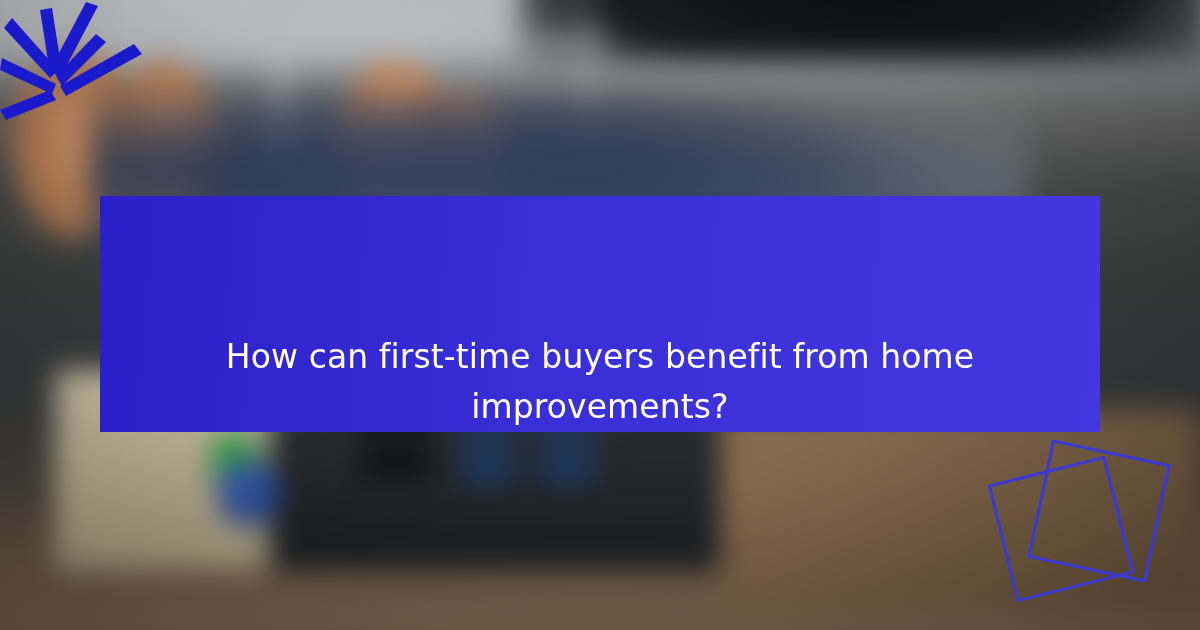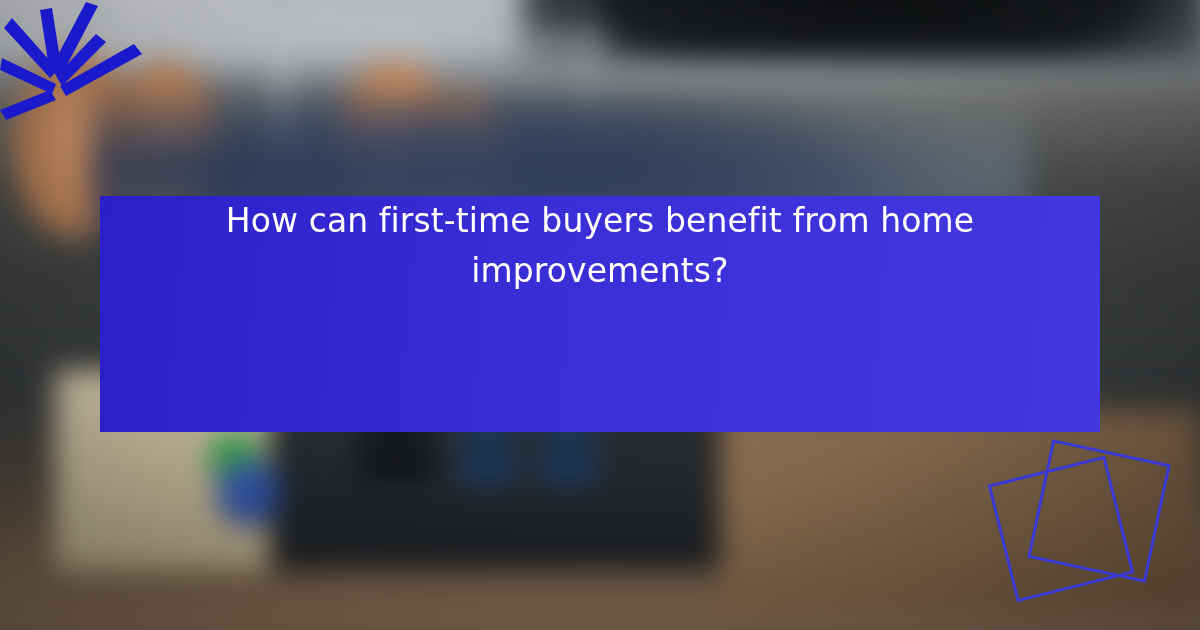--- a/index.html
+++ b/index.html
@@ -161,21 +161,21 @@
 
   
   .card {
     position: absolute;
     left: 100px;
     top: 196px;
     width: 1000px;
     height: 236px;
     background: linear-gradient(95deg, #2b20c8 0%, #3a2fd6 45%, #4338e0 100%);
     display: flex;
-    align-items: flex-start;
+    align-items: flex-end;
     justify-content: center;
     box-sizing: border-box;
     padding: 0 110px;
   }
   .card-title {
     color: #ffffff;
     font-size: 33px;
     line-height: 1.52;
     text-align: center;
     font-weight: 400;

